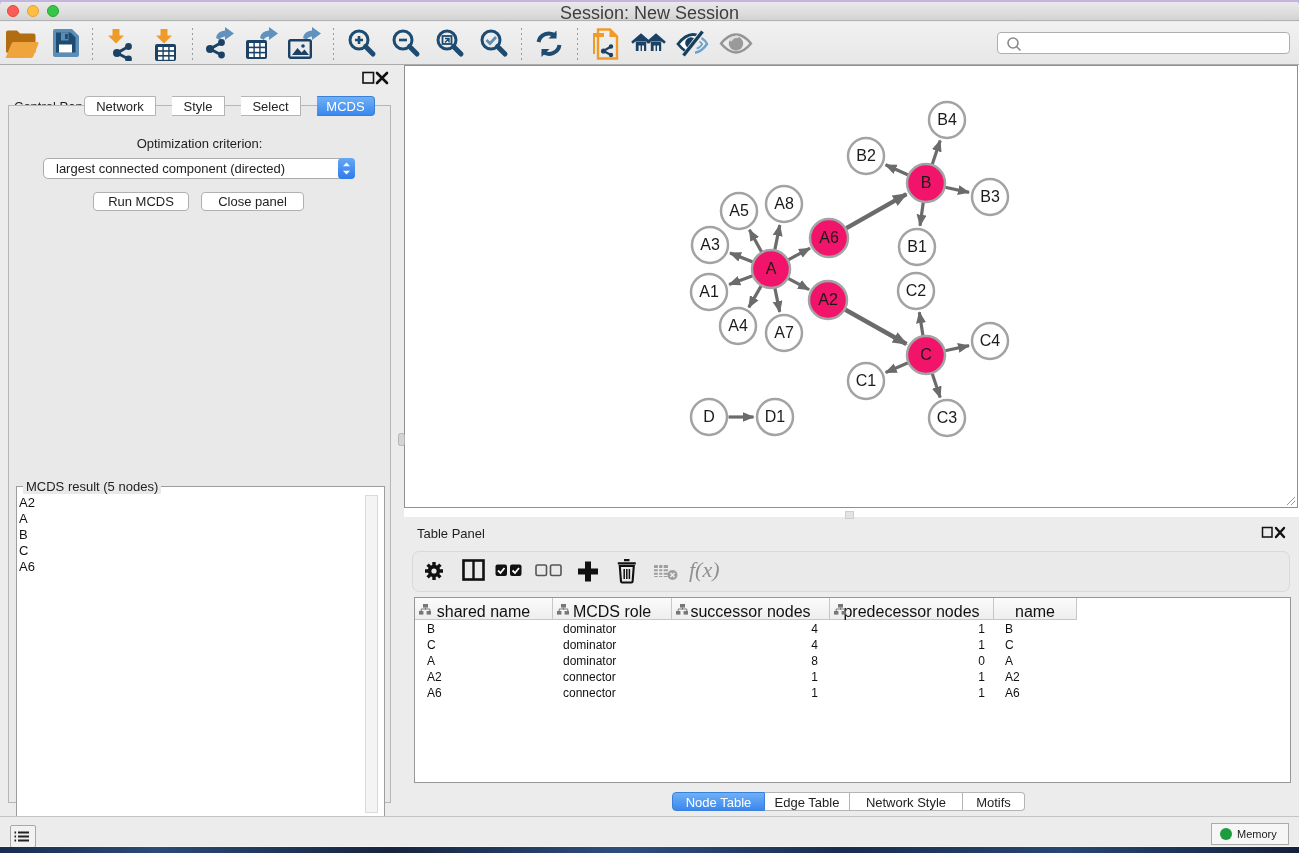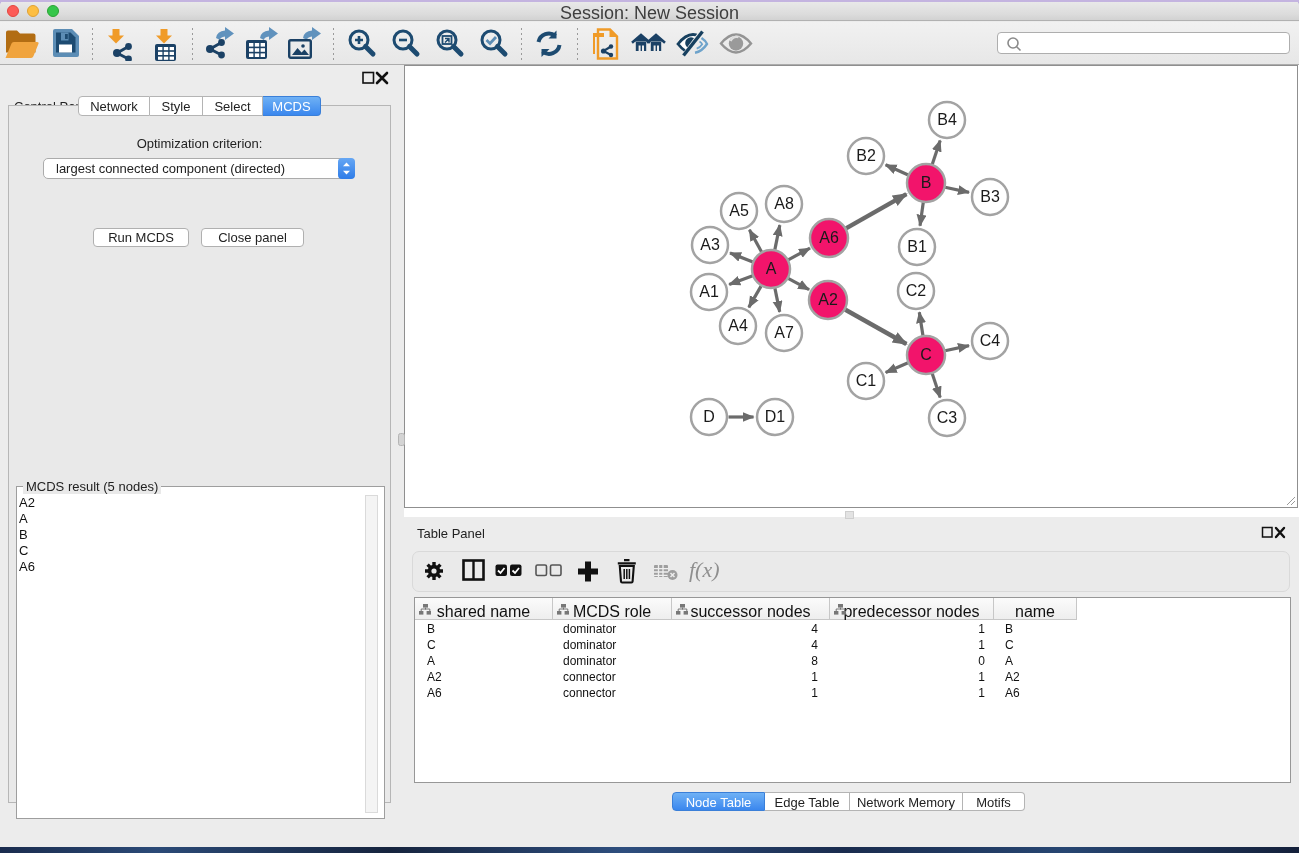--- a/index.html
+++ b/index.html
@@ -34,21 +34,21 @@
 .ctab.last { border-radius:0 4px 4px 0; }
 .ctab.sel { background:linear-gradient(#6fb1f5,#3a87ee); color:#fff; border-color:#3a7fd8; }
 .cp-box { position:absolute; left:8px; top:105px; width:383px; height:698px;
   border:1px solid #b6b6b6; background:#e9e9e9; }
 .optlabel { position:absolute; left:0; width:399px; top:136px; text-align:center; font-size:13px; color:#222; }
 .combo { position:absolute; left:43px; top:158px; width:312px; height:21px; background:#fff;
   border:1px solid #ababab; border-radius:5px; font-size:13px; color:#222; line-height:19px; padding-left:12px; }
 .combo .step { position:absolute; right:-1px; top:-1px; width:17px; height:21px; border-radius:4px;
   background:linear-gradient(#66a7f4,#2e7ce8); }
 .btn { position:absolute; height:19px; background:#fff; border:1px solid #b0b0b0; border-radius:4px;
-  font-size:13px; color:#222; text-align:center; line-height:17px;margin-top:36px; }
+  font-size:13px; color:#222; text-align:center; line-height:17px; }
 .fieldset { position:absolute; left:16px; top:460px; width:369px; height:333px; border:1px solid #9e9e9e; background:#fff;margin-top:26px; }
 .fieldset .legend { position:absolute; left:6px; top:-8px; background:#e9e9e9; padding:0 3px; font-size:13px; color:#222; }
 .mcds-list { position:absolute; left:2px; top:8px; font-size:13px; color:#111; line-height:15.9px; }
 .lscroll { position:absolute; right:6px; top:8px; width:13px; height:318px; background:#f4f4f4; border:1px solid #dadada; }
 
 .whitezone { position:absolute; left:404px; top:65px; width:895px; height:452px; background:#fff; }
 .netwin { position:absolute; left:404px; top:65px; width:894px; height:443px; background:#fff; border:1px solid #8f8f8f; }
 .nettitle { position:absolute; left:0; top:0; right:0; height:21px;
   background:linear-gradient(#ebebeb,#d8d8d8); border-bottom:1px solid #b3b3b3; }
 .nettitle .t { position:absolute; left:0; right:0; top:4px; text-align:center; font-size:13px; color:#333; }
@@ -254,21 +254,21 @@
       </svg>
     </div>
   </div>
 
   <div class="cp-title">Control Panel</div>
   <svg class="panelbtns" style="left:356px;top:71px" width="34" height="14">
     <rect x="7" y="1.5" width="10.5" height="10.5" fill="none" stroke="#111" stroke-width="1.6"></rect>
     <path d="M21 2 L31 12 M31 2 L21 12" stroke="#111" stroke-width="2.6" stroke-linecap="round"></path>
   </svg>
   <div class="cp-box"></div>
-  <div class="ctabs" style="left:78px;">
+  <div class="ctabs" style="left:84px;gap:16px;">
     <div class="ctab first" style="width:72px">Network</div>
     <div class="ctab" style="width:53px">Style</div>
     <div class="ctab" style="width:60px">Select</div>
     <div class="ctab sel last" style="width:58px">MCDS</div>
   </div>
   <div class="optlabel">Optimization criterion:</div>
   <div class="combo">largest connected component (directed)
     <div class="step"><svg width="17" height="21">
       <path d="M8.5 4.5 L12 8.2 L5 8.2 Z" fill="#fff"></path>
       <path d="M8.5 16.5 L12 12.8 L5 12.8 Z" fill="#fff"></path>
@@ -499,18 +499,29 @@
     <div class="trow num" style="left:460px;top:87px;width:110px;">1</div>
     <div class="trow" style="left:590px;top:23px;">B</div>
     <div class="trow" style="left:590px;top:39px;">C</div>
     <div class="trow" style="left:590px;top:55px;">A</div>
     <div class="trow" style="left:590px;top:71px;">A2</div>
     <div class="trow" style="left:590px;top:87px;">A6</div>
   </div>
   <div class="btabs" style="left:672px;">
     <div class="ctab first sel" style="width:93px">Node Table</div>
     <div class="ctab" style="width:85px">Edge Table</div>
-    <div class="ctab" style="width:113px">Network Memory</div>
+    <div class="ctab" style="width:113px">Network Style</div>
     <div class="ctab last" style="width:62px">Motifs</div>
   </div>
 
+  <div class="statusbar">
+    <div class="listbtn">
+      <svg width="24" height="21">
+          <g stroke="#222" stroke-width="2">
+        <path d="M7 6.5 h11 M7 10.5 h11 M7 14.5 h11"></path>
+        <path d="M3.5 6.5 h1.6 M3.5 10.5 h1.6 M3.5 14.5 h1.6"></path>
+      </g>
+        </svg>
+    </div>
+    <div class="membtn"><span class="dot"></span>Memory</div>
+  </div>
   <div class="wallpaper"></div>
 </div>
 
 </body></html>

